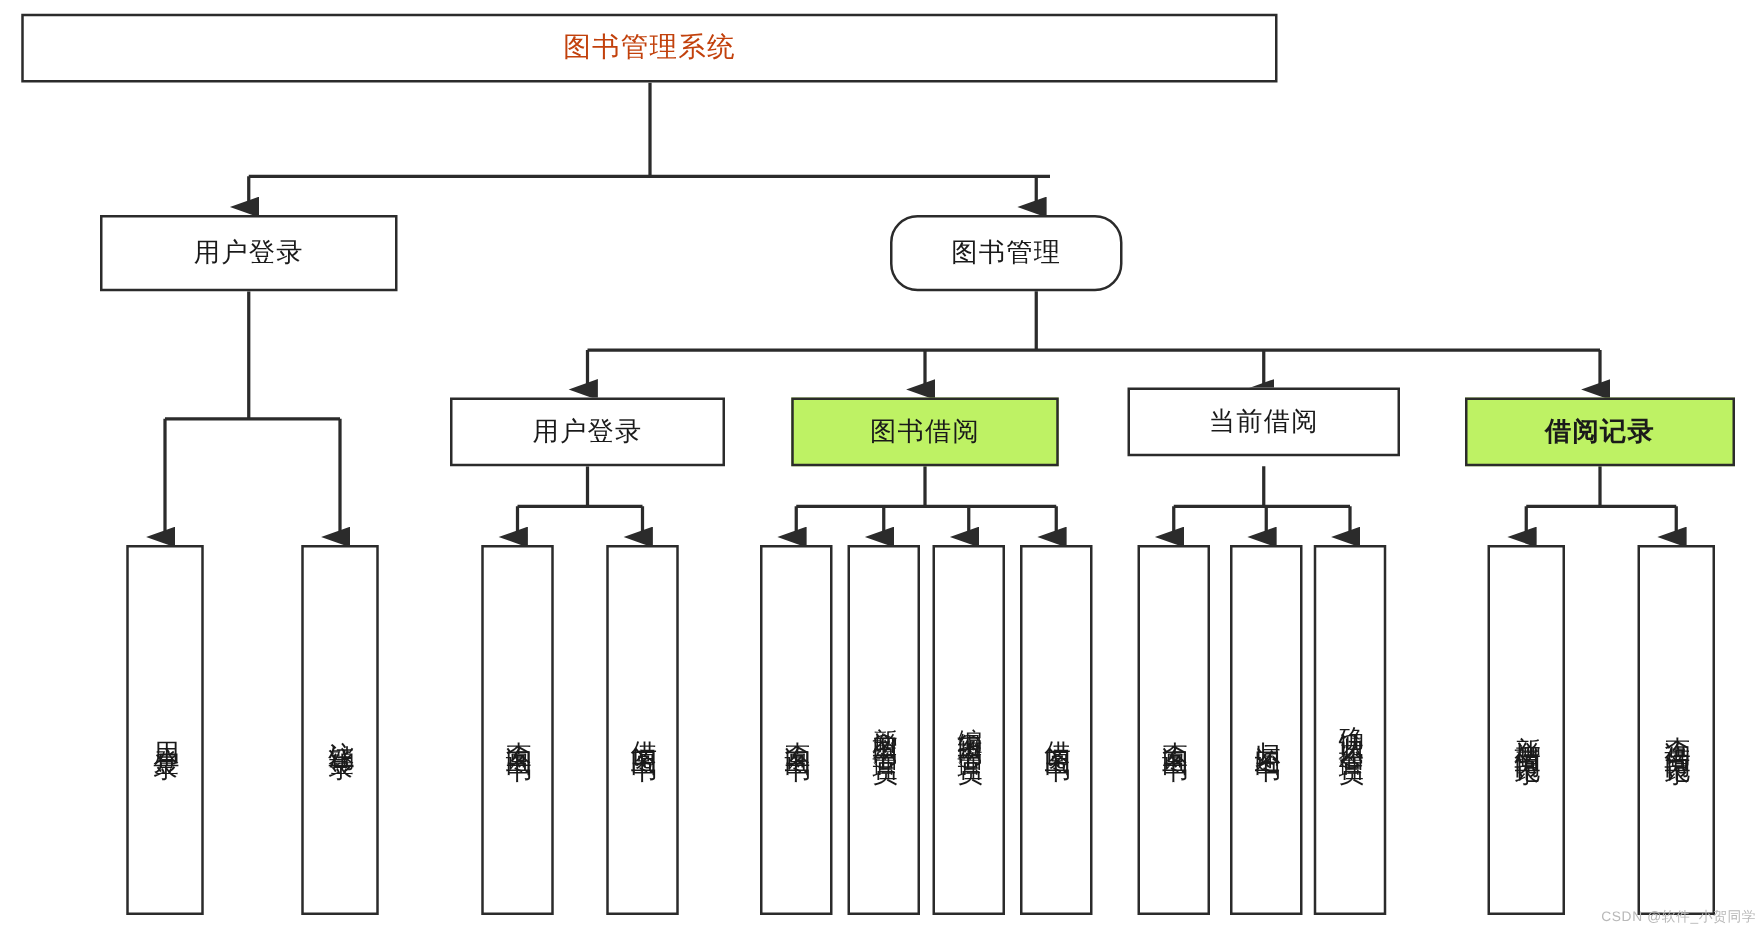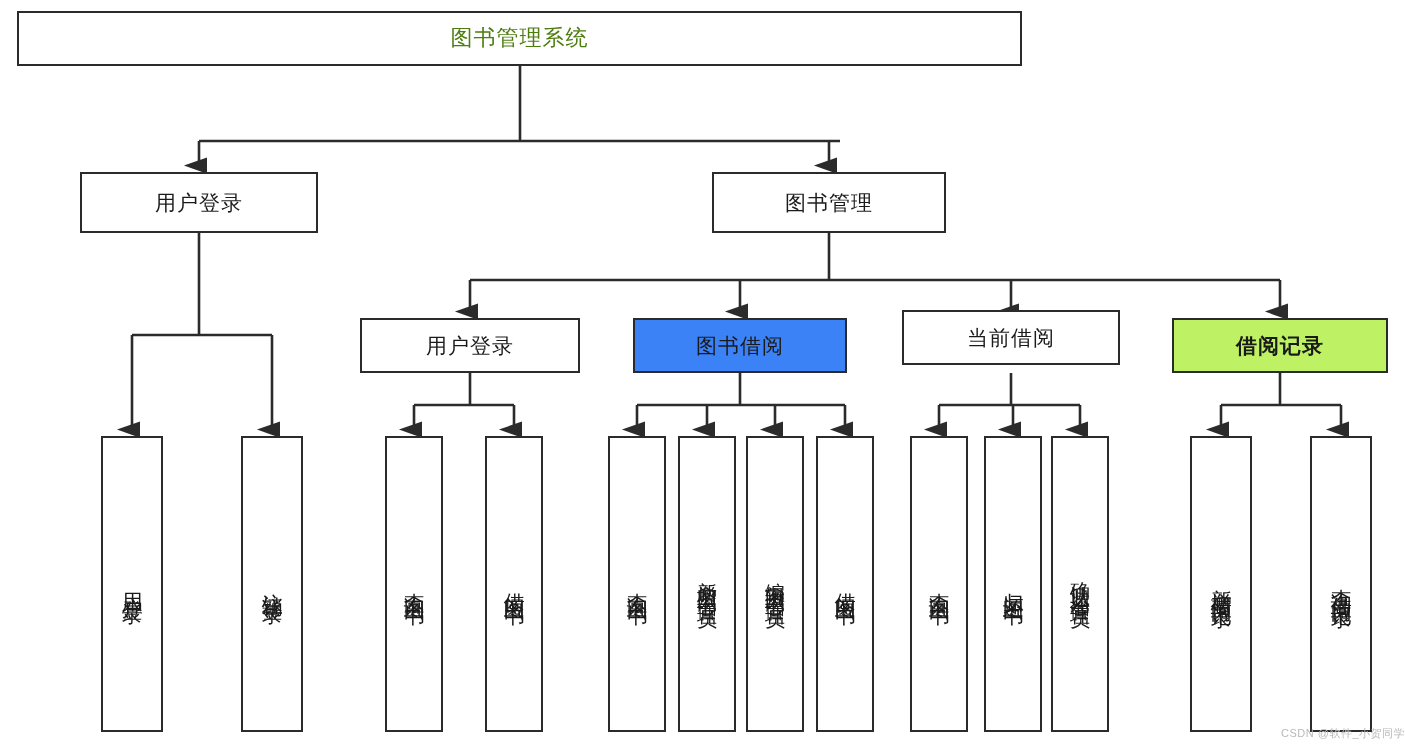--- a/index.html
+++ b/index.html
@@ -104,27 +104,27 @@
       <path d="M1013,405 L1013,427" marker-end="url(#arrow)"></path>
       <path d="M1080,405 L1080,427" marker-end="url(#arrow)"></path>
 
       <path d="M1280,373 L1280,405"></path>
       <path d="M1221,405 L1341,405"></path>
       <path d="M1221,405 L1221,427" marker-end="url(#arrow)"></path>
       <path d="M1341,405 L1341,427" marker-end="url(#arrow)"></path>
     </g>
   </svg>
 
-  <div class="node horiz root" id="n-root" style="left: 17px; top: 11px; width: 1005px; height: 55px; border-color: rgb(43, 43, 43); background: rgb(255, 255, 255); color: #4d7c0f;">图书管理系统</div>
+  <div class="node horiz root" id="n-root" style="left: 17px; top: 11px; width: 1005px; height: 55px; border-color: rgb(43, 43, 43); background: rgb(255, 255, 255); color: #c2410c;">图书管理系统</div>
 
   <div class="node horiz" id="n-l2-0" style="left: 80px; top: 172px; width: 238px; height: 61px; border-color: rgb(43, 43, 43); background: rgb(255, 255, 255); color: rgb(26, 26, 26);">用户登录</div>
-  <div class="node horiz" id="n-l2-1" style="left: 712px; top: 172px; width: 234px; height: 61px; border-color: rgb(43, 43, 43); background: rgb(255, 255, 255); color: rgb(26, 26, 26);">图书管理</div>
+  <div class="node horiz" id="n-l2-1" style="left: 712px; top: 172px; width: 186px; height: 61px; border-color: rgb(43, 43, 43); background: rgb(255, 255, 255); color: rgb(26, 26, 26); border-radius: 22px;">图书管理</div>
 
   <div class="node horiz" id="n-l3-0" style="left: 360px; top: 318px; width: 220px; height: 55px; border-color: rgb(43, 43, 43); background: rgb(255, 255, 255); color: rgb(26, 26, 26);">用户登录</div>
-  <div class="node horiz" id="n-l3-1" style="left: 633px; top: 318px; width: 214px; height: 55px; border-color: rgb(43, 43, 43); background: #3b82f6; color: rgb(26, 26, 26);">图书借阅</div>
+  <div class="node horiz" id="n-l3-1" style="left: 633px; top: 318px; width: 214px; height: 55px; border-color: rgb(43, 43, 43); background: #bef264; color: rgb(26, 26, 26);">图书借阅</div>
   <div class="node horiz" id="n-l3-2" style="left: 902px; top: 310px; width: 218px; height: 55px; border-color: rgb(43, 43, 43); background: rgb(255, 255, 255); color: rgb(26, 26, 26);">当前借阅</div>
   <div class="node horiz" id="n-l3-3" style="left: 1172px; top: 318px; width: 216px; height: 55px; border-color: rgb(43, 43, 43); background: #bef264; color: rgb(26, 26, 26); font-weight: bold;">借阅记录</div>
 
   <div class="node vert" id="n-lf-0" style="left: 101px; top: 436px; width: 62px; height: 296px; border-color: rgb(43, 43, 43); background: rgb(255, 255, 255); color: rgb(26, 26, 26);">
       <span>用户登录</span>
     </div>
   <div class="node vert" id="n-lf-1" style="left: 241px; top: 436px; width: 62px; height: 296px; border-color: rgb(43, 43, 43); background: rgb(255, 255, 255); color: rgb(26, 26, 26);">
       <span>注销登录</span>
     </div>
   <div class="node vert" id="n-lf-2" style="left: 385px; top: 436px; width: 58px; height: 296px; border-color: rgb(43, 43, 43); background: rgb(255, 255, 255); color: rgb(26, 26, 26);">

